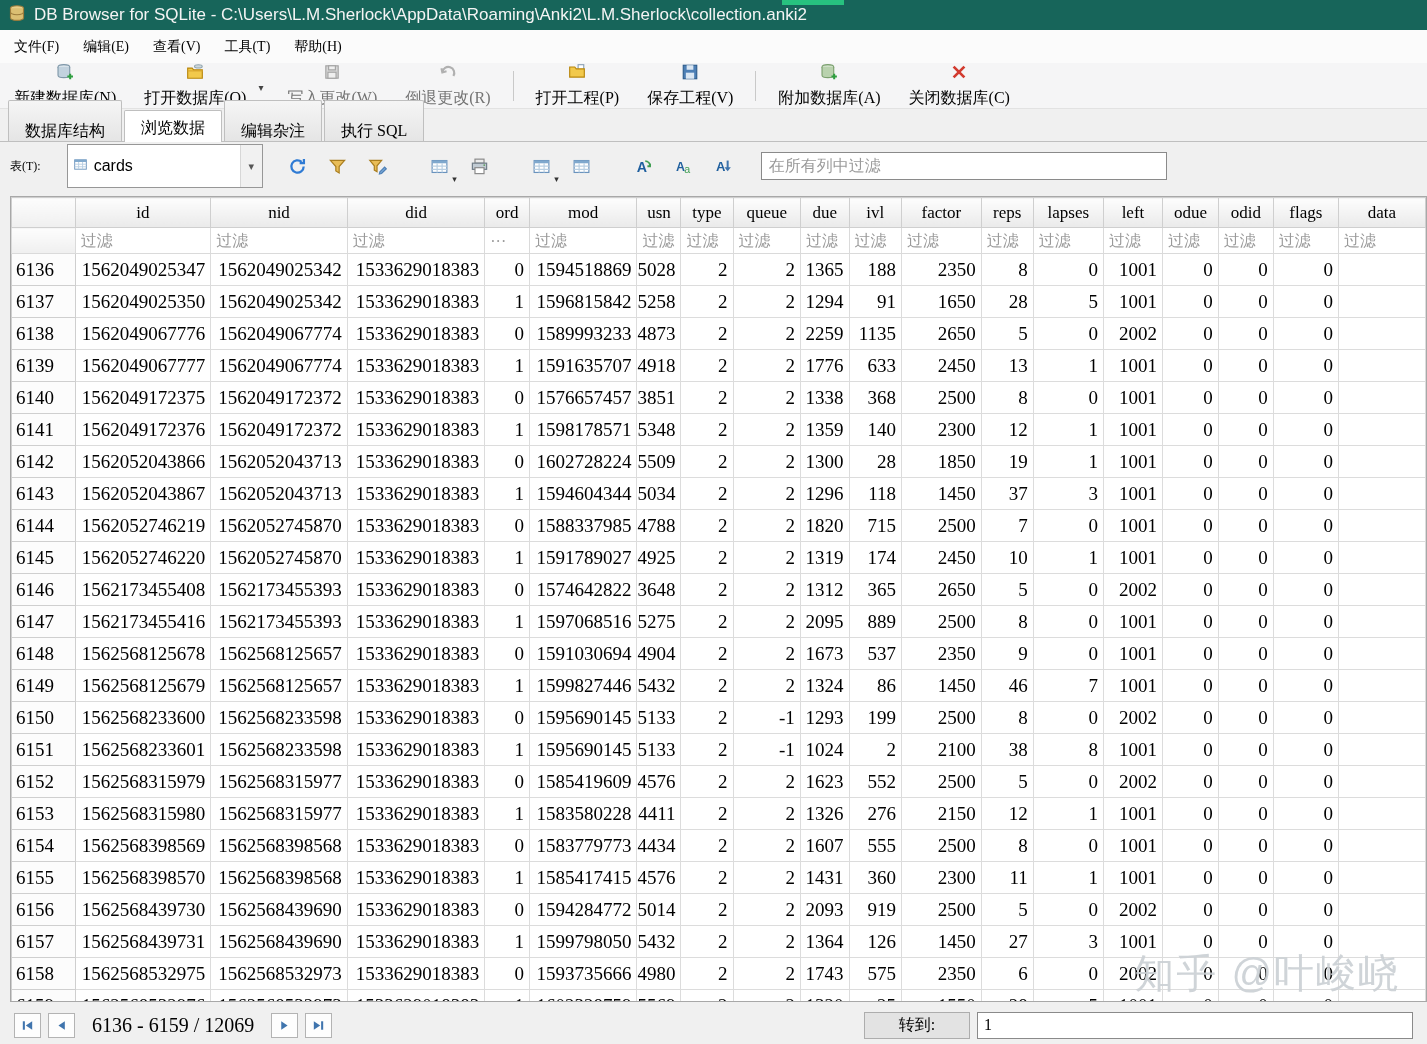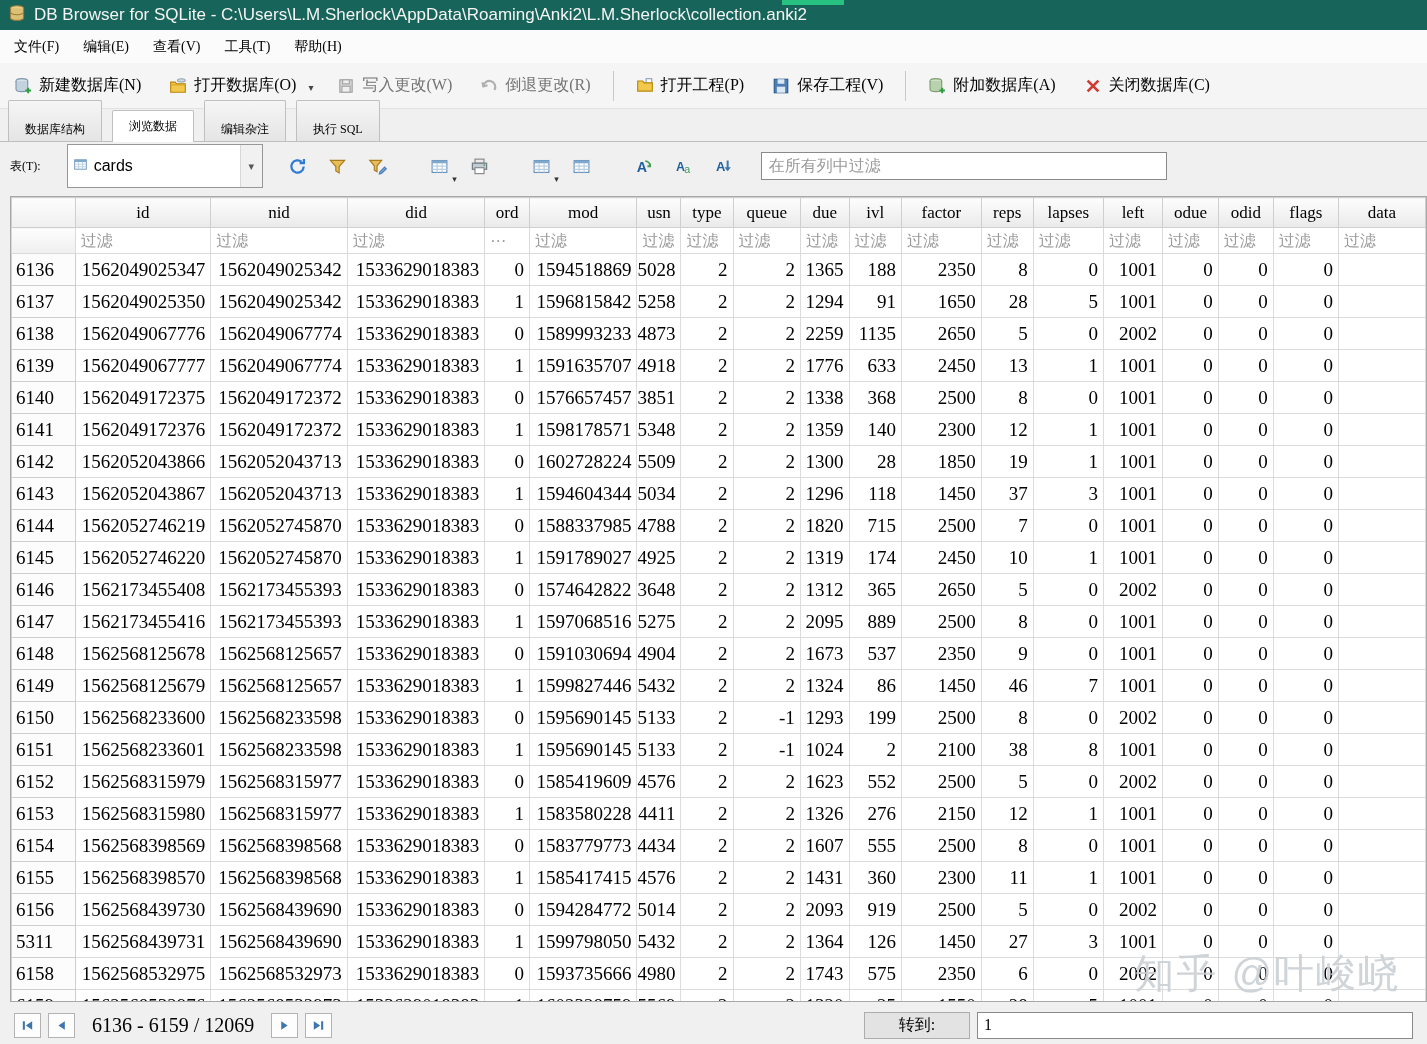--- a/index.html
+++ b/index.html
@@ -8,28 +8,28 @@
 
   .titlebar { height:30px; background:#17655a; color:#f4f4f4; display:flex; align-items:center; gap:8px;
               padding:0 8px; font-family:"Liberation Sans",sans-serif; font-size:17px; }
   .accent-strip { position:absolute; top:0; left:782px; width:62px; height:5px; background:#27c27f; }
 
   .menubar { height:33px; background:#fbfbfb; display:flex; align-items:center; padding:12px 2px; font-size:14px; }
   .menu-item { padding:5px 12px; }
 
   .toolbar { height:46px; display:flex; align-items:center; background:#f5f5f6; padding:0 8px; gap:16px;
              border-bottom:1px solid #e2e2e2; }
-  .tbtn { display:flex; align-items:center; gap:7px; padding:7px 6px; font-size:16px; white-space:nowrap; }
+  .tbtn { display:flex; align-items:center; gap:7px; padding:7px 6px; font-size:16px; white-space:nowrap;flex-direction:column; }
   .tbtn.disabled { color:#737373; }
   .tbtn-dd { font-size:10px; color:#444; margin-left:-12px; padding:10px 2px 6px 2px; }
   .tsep { width:1px; height:30px; background:#c9c9c9; }
 
   .tabbar { display:flex; align-items:flex-end; height:33px; padding-left:8px; background:#f0f0f0;
             border-bottom:1px solid #bfbfbf; }
-  .tab { padding:20px 16px; font-size:12px; border:1px solid #bfbfbf; border-bottom:none; margin-right:10px;
+  .tab { padding:20px 16px; font-size:16px; border:1px solid #bfbfbf; border-bottom:none; margin-right:2px;
          background:linear-gradient(#f5f5f5,#e5e5e5); border-radius:2px 2px 0 0; height:28px; }
   .tab.active { background:#fff; height:32px; margin-bottom:-1px; padding-top:7px; }
 
   .browsebar { height:48px; display:flex; align-items:center; padding:0 10px; gap:6px; }
   .browse-label { font-size:12px; margin-right:20px; }
   .combo { width:196px; height:44px; background:#fff; border:1px solid #979797; display:flex; align-items:center;
            gap:6px; padding-left:5px; font-size:16px; font-family:"Liberation Sans",sans-serif; }
   .combo-arrow { margin-left:auto; width:22px; height:100%; display:flex; align-items:center; justify-content:center;
                  background:#f1f1f1; border-left:1px solid #d7d7d7; font-size:11px; color:#555; }
   .ibtn { width:30px; height:30px; display:flex; align-items:center; justify-content:center; position:relative; }
@@ -762,21 +762,21 @@
           <td class="cell">2500</td>
           <td class="cell">5</td>
           <td class="cell">0</td>
           <td class="cell">2002</td>
           <td class="cell">0</td>
           <td class="cell">0</td>
           <td class="cell">0</td>
           <td class="cell"></td>
         </tr>
         <tr>
-          <td class="rownum">5311</td>
+          <td class="rownum">6157</td>
           <td class="cell">1562568439731</td>
           <td class="cell">1562568439690</td>
           <td class="cell">1533629018383</td>
           <td class="cell">1</td>
           <td class="cell">1599798050</td>
           <td class="cell">5432</td>
           <td class="cell">2</td>
           <td class="cell">2</td>
           <td class="cell">1364</td>
           <td class="cell">126</td>

